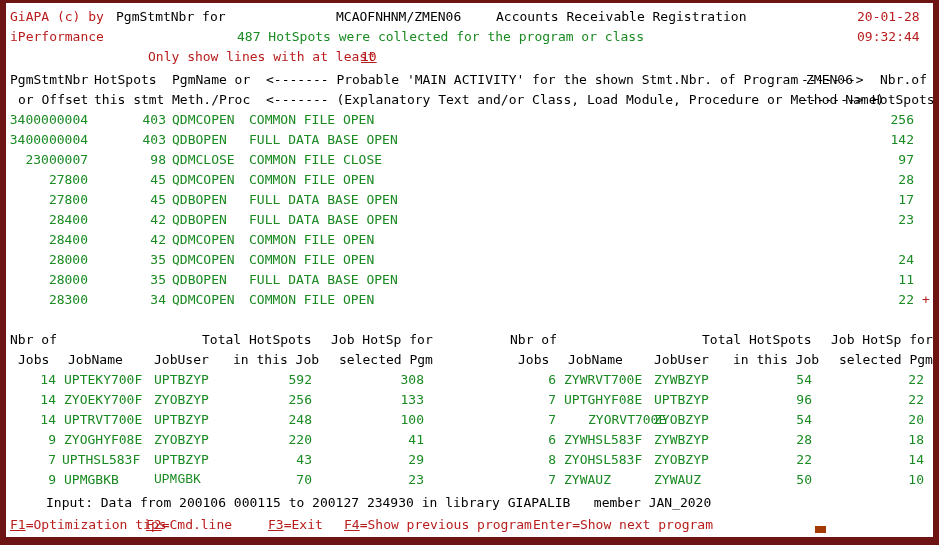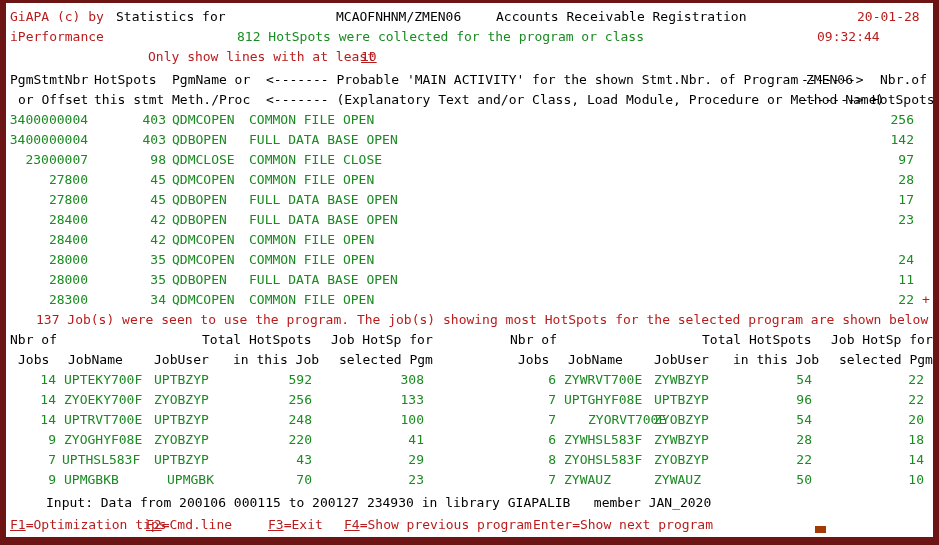--- a/index.html
+++ b/index.html
@@ -53,30 +53,30 @@
   }
 </style>
 </head>
 <body>
 
 <div id="screen">
 <div id="inner">
 
   <div class="row" style="top:4px;">
     <span class="tx blue" style="left:4px;">GiAPA (c) by</span>
-    <span class="tx black" style="left:110px;">Statistics for</span>
+    <span class="tx black" style="left:110px;">PgmStmtNbr for</span>
     <span class="tx black" style="left:330px;">MCAOFNHNM/ZMEN06</span>
     <span class="tx black" style="left:490px;">Accounts Receivable Registration</span>
     <span class="tx blue" style="left:851px;">20-01-28</span>
   </div>
 
   <div class="row" style="top:24px;">
     <span class="tx blue" style="left:4px;">iPerformance</span>
-    <span class="tx green" style="left:231px;">812 HotSpots were collected for the program or class</span>
-    <span class="tx blue" style="left:811px;">09:32:44</span>
+    <span class="tx green" style="left:231px;">487 HotSpots were collected for the program or class</span>
+    <span class="tx blue" style="left:851px;">09:32:44</span>
   </div>
 
   <div class="row" style="top:44px;">
     <span class="tx blue" style="left:142px;">Only show lines with at least</span>
     <span class="tx blue uline" style="left:355px;">10</span>
   </div>
 
   <div class="row" style="top:67px;">
     <span class="tx black" style="left:4px;">PgmStmtNbr</span>
     <span class="tx black" style="left:88px;">HotSpots</span>
@@ -101,23 +101,20 @@
         <div class="row" style="top: 147px;"><span class="tx green" style="left: 19.44px;">23000007</span><span class="tx green" style="left: 144.36px;">98</span><span class="tx green" style="left: 166px;">QDMCLOSE</span><span class="tx green" style="left: 243px;">COMMON FILE CLOSE</span><span class="tx green" style="left: 892.36px;">97</span></div>
         <div class="row" style="top: 167px;"><span class="tx green" style="left: 42.9px;">27800</span><span class="tx green" style="left: 144.36px;">45</span><span class="tx green" style="left: 166px;">QDMCOPEN</span><span class="tx green" style="left: 243px;">COMMON FILE OPEN</span><span class="tx green" style="left: 892.36px;">28</span></div>
         <div class="row" style="top: 187px;"><span class="tx green" style="left: 42.9px;">27800</span><span class="tx green" style="left: 144.36px;">45</span><span class="tx green" style="left: 166px;">QDBOPEN</span><span class="tx green" style="left: 243px;">FULL DATA BASE OPEN</span><span class="tx green" style="left: 892.36px;">17</span></div>
         <div class="row" style="top: 207px;"><span class="tx green" style="left: 42.9px;">28400</span><span class="tx green" style="left: 144.36px;">42</span><span class="tx green" style="left: 166px;">QDBOPEN</span><span class="tx green" style="left: 243px;">FULL DATA BASE OPEN</span><span class="tx green" style="left: 892.36px;">23</span></div>
         <div class="row" style="top: 227px;"><span class="tx green" style="left: 42.9px;">28400</span><span class="tx green" style="left: 144.36px;">42</span><span class="tx green" style="left: 166px;">QDMCOPEN</span><span class="tx green" style="left: 243px;">COMMON FILE OPEN</span><span class="tx green" style="left: 892.36px; margin-left: 36px;">19</span></div>
         <div class="row" style="top: 247px;"><span class="tx green" style="left: 42.9px;">28000</span><span class="tx green" style="left: 144.36px;">35</span><span class="tx green" style="left: 166px;">QDMCOPEN</span><span class="tx green" style="left: 243px;">COMMON FILE OPEN</span><span class="tx green" style="left: 892.36px;">24</span></div>
         <div class="row" style="top: 267px;"><span class="tx green" style="left: 42.9px;">28000</span><span class="tx green" style="left: 144.36px;">35</span><span class="tx green" style="left: 166px;">QDBOPEN</span><span class="tx green" style="left: 243px;">FULL DATA BASE OPEN</span><span class="tx green" style="left: 892.36px;">11</span></div>
         <div class="row" style="top: 287px;"><span class="tx green" style="left: 42.9px;">28300</span><span class="tx green" style="left: 144.36px;">34</span><span class="tx green" style="left: 166px;">QDMCOPEN</span><span class="tx green" style="left: 243px;">COMMON FILE OPEN</span><span class="tx green" style="left: 892.36px;">22</span><span class="tx blue" style="left: 916px;">+</span></div>
       </div>
 
-  <div class="row" style="top:307px;">
-    <span class="tx blue" style="left:30px;">137 Job(s) were seen to use the program. The job(s) showing most HotSpots for the selected program are shown below</span>
-  </div>
 
   <div class="row" style="top:327px;">
     <span class="tx black" style="left:4px;">Nbr of</span>
     <span class="tx black" style="left:196px;">Total HotSpots</span>
     <span class="tx black" style="left:325px;">Job HotSp for</span>
     <span class="tx black" style="left:504px;">Nbr of</span>
     <span class="tx black" style="left:696px;">Total HotSpots</span>
     <span class="tx black" style="left:825px;">Job HotSp for</span>
   </div>
 
@@ -133,21 +130,21 @@
     <span class="tx black" style="left:727px;">in this Job</span>
     <span class="tx black" style="left:833px;">selected Pgm</span>
   </div>
 
   <div id="jobs-left-rows">
         <div class="row" style="top: 367px;"><span class="tx green" style="left: 34.36px;">14</span><span class="tx green" style="left: 58px;">UPTEKY700F</span><span class="tx green" style="left: 148px;">UPTBZYP</span><span class="tx green" style="left: 282.54px;">592</span><span class="tx green" style="left: 394.54px;">308</span></div>
         <div class="row" style="top: 387px;"><span class="tx green" style="left: 34.36px;">14</span><span class="tx green" style="left: 58px;">ZYOEKY700F</span><span class="tx green" style="left: 148px;">ZYOBZYP</span><span class="tx green" style="left: 282.54px;">256</span><span class="tx green" style="left: 394.54px;">133</span></div>
         <div class="row" style="top: 407px;"><span class="tx green" style="left: 34.36px;">14</span><span class="tx green" style="left: 58px;">UPTRVT700E</span><span class="tx green" style="left: 148px;">UPTBZYP</span><span class="tx green" style="left: 282.54px;">248</span><span class="tx green" style="left: 394.54px;">100</span></div>
         <div class="row" style="top: 427px;"><span class="tx green" style="left: 42.18px;">9</span><span class="tx green" style="left: 58px;">ZYOGHYF08E</span><span class="tx green" style="left: 148px;">ZYOBZYP</span><span class="tx green" style="left: 282.54px;">220</span><span class="tx green" style="left: 402.36px;">41</span></div>
         <div class="row" style="top: 447px;"><span class="tx green" style="left: 42.18px;">7</span><span class="tx green" style="left: 56px; text-align: center;">UPTHSL583F</span><span class="tx green" style="left: 148px;">UPTBZYP</span><span class="tx green" style="left: 290.36px;">43</span><span class="tx green" style="left: 402.36px;">29</span></div>
-        <div class="row" style="top: 467px;"><span class="tx green" style="left: 42.18px;">9</span><span class="tx green" style="left: 58px;">UPMGBKB</span><span class="tx green" style="left: 161px;">UPMGBK</span><span class="tx green" style="left: 290.36px;">70</span><span class="tx green" style="left: 402.36px;">23</span></div>
+        <div class="row" style="top: 467px;"><span class="tx green" style="left: 42.18px;">9</span><span class="tx green" style="left: 58px;">UPMGBKB</span><span class="tx green" style="left: 148px; font-family: Liberation Mono, monospace;">UPMGBK</span><span class="tx green" style="left: 290.36px;">70</span><span class="tx green" style="left: 402.36px;">23</span></div>
       </div>
   <div id="jobs-right-rows">
         <div class="row" style="top: 367px;"><span class="tx green" style="left: 542.18px;">6</span><span class="tx green" style="left: 558px;">ZYWRVT700E</span><span class="tx green" style="left: 648px;">ZYWBZYP</span><span class="tx green" style="left: 790.36px;">54</span><span class="tx green" style="left: 902.36px;">22</span></div>
         <div class="row" style="top: 387px;"><span class="tx green" style="left: 542.18px;">7</span><span class="tx green" style="left: 558px;">UPTGHYF08E</span><span class="tx green" style="left: 648px;">UPTBZYP</span><span class="tx green" style="left: 790.36px;">96</span><span class="tx green" style="left: 902.36px;">22</span></div>
         <div class="row" style="top: 407px;"><span class="tx green" style="left: 542.18px;">7</span><span class="tx green" style="left: 582px;">ZYORVT700E</span><span class="tx green" style="left: 648px;">ZYOBZYP</span><span class="tx green" style="left: 790.36px;">54</span><span class="tx green" style="left: 902.36px;">20</span></div>
         <div class="row" style="top: 427px;"><span class="tx green" style="left: 542.18px;">6</span><span class="tx green" style="left: 558px;">ZYWHSL583F</span><span class="tx green" style="left: 648px;">ZYWBZYP</span><span class="tx green" style="left: 790.36px;">28</span><span class="tx green" style="left: 902.36px;">18</span></div>
         <div class="row" style="top: 447px;"><span class="tx green" style="left: 542.18px;">8</span><span class="tx green" style="left: 558px;">ZYOHSL583F</span><span class="tx green" style="left: 648px;">ZYOBZYP</span><span class="tx green" style="left: 790.36px;">22</span><span class="tx green" style="left: 902.36px;">14</span></div>
         <div class="row" style="top: 467px;"><span class="tx green" style="left: 542.18px;">7</span><span class="tx green" style="left: 558px;">ZYWAUZ</span><span class="tx green" style="left: 648px;">ZYWAUZ</span><span class="tx green" style="left: 790.36px;">50</span><span class="tx green" style="left: 902.36px;">10</span></div>
       </div>
 

